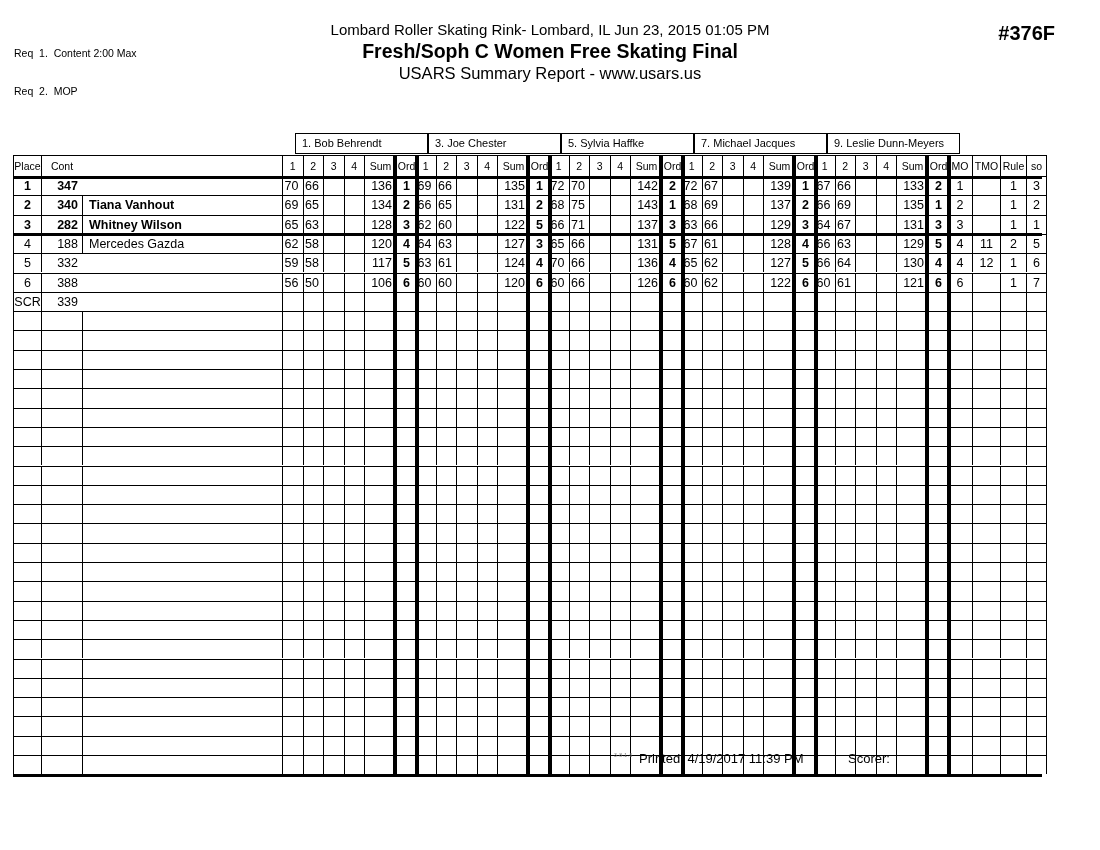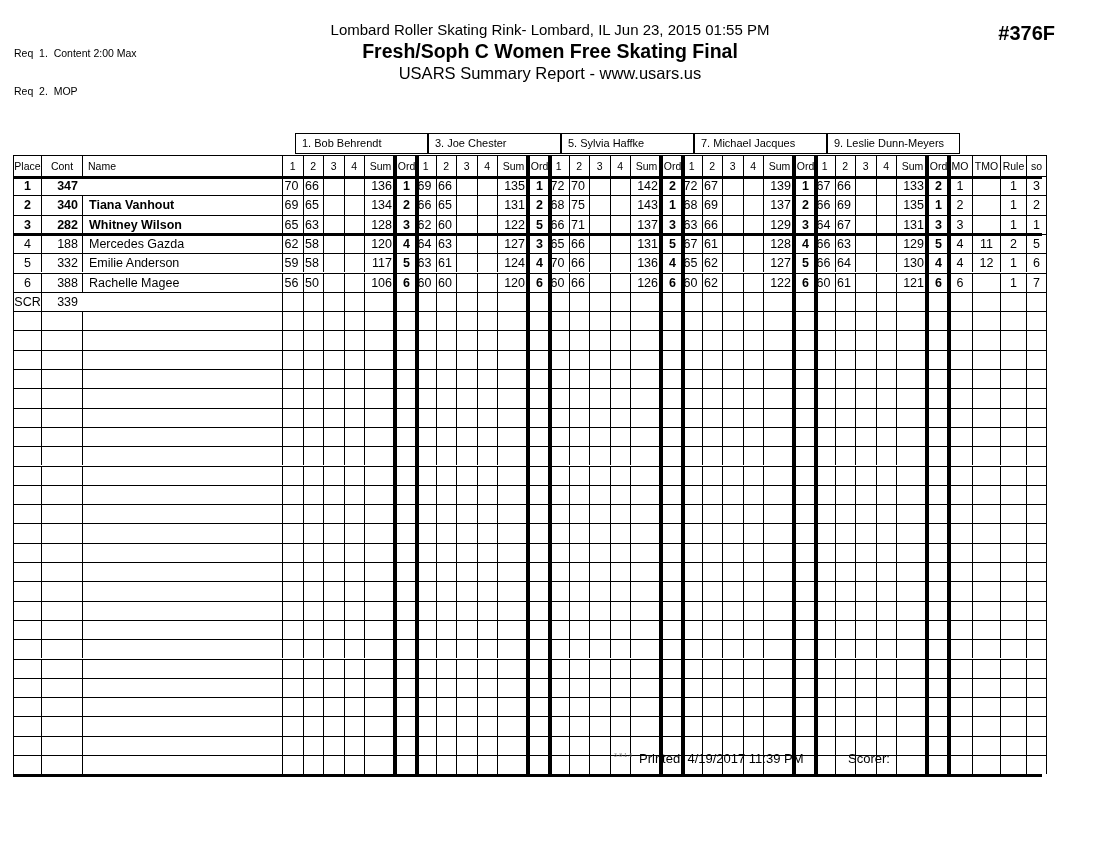--- a/index.html
+++ b/index.html
@@ -174,36 +174,35 @@
 </style>
 </head>
 <body>
 
 <div id="req-block">
   <span class="req-line">Req  1.  Content 2:00 Max</span>
   <span class="req-line">Req  2.  MOP</span>
 </div>
 
 <div id="header">
-  <div class="h-venue">Lombard Roller Skating Rink- Lombard, IL  Jun 23, 2015  01:55 PM</div>
+  <div class="h-venue">Lombard Roller Skating Rink- Lombard, IL  Jun 23, 2015  01:05 PM</div>
   <div class="h-class">Fresh/Soph C Women Free Skating Final</div>
   <div class="h-report">USARS Summary Report - www.usars.us</div>
 </div>
 <div id="event-number">#376F</div>
 
 <div id="sheet">
     <div class="cell judge-name-cell" style="left: 282px; top: 0px; width: 133px; height: 21px;">1.  Bob Behrendt</div>
     <div class="cell judge-name-cell" style="left: 415px; top: 0px; width: 133px; height: 21px;">3.  Joe  Chester</div>
     <div class="cell judge-name-cell" style="left: 548px; top: 0px; width: 133px; height: 21px;">5.  Sylvia Haffke</div>
     <div class="cell judge-name-cell" style="left: 681px; top: 0px; width: 133px; height: 21px;">7.  Michael  Jacques</div>
     <div class="cell judge-name-cell" style="left: 814px; top: 0px; width: 133px; height: 21px;">9.  Leslie Dunn-Meyers</div>
     <div class="hbar-thin" style="left: 0px; top: 22px; width: 1029px;"></div>
     <div class="cell gcell hdr" style="left: 0px; top: 22px; width: 28px; height: 21px;">Place</div>
     <div class="cell gcell hdr" style="left: 28px; top: 22px; width: 41px; height: 21px;">Cont</div>
-    <div class="cell gcell hdr left" style="left: 69px; top: 22px; width: 200px; height: 21px;">Name</div>
     <div class="cell gcell hdr" style="left: 269px; top: 22px; width: 20.5px; height: 21px;">1</div>
     <div class="cell gcell hdr" style="left: 289.5px; top: 22px; width: 20.5px; height: 21px;">2</div>
     <div class="cell gcell hdr" style="left: 310px; top: 22px; width: 20.5px; height: 21px;">3</div>
     <div class="cell gcell hdr" style="left: 330.5px; top: 22px; width: 20.5px; height: 21px;">4</div>
     <div class="cell gcell hdr" style="left: 351px; top: 22px; width: 32px; height: 21px;">Sum</div>
     <div class="cell gcell hdr ord" style="left: 383px; top: 22px; width: 20px; height: 21px;">Ord</div>
     <div class="cell gcell hdr" style="left: 402px; top: 22px; width: 20.5px; height: 21px;">1</div>
     <div class="cell gcell hdr" style="left: 422.5px; top: 22px; width: 20.5px; height: 21px;">2</div>
     <div class="cell gcell hdr" style="left: 443px; top: 22px; width: 20.5px; height: 21px;">3</div>
     <div class="cell gcell hdr" style="left: 463.5px; top: 22px; width: 20.5px; height: 21px;">4</div>
@@ -378,21 +377,20 @@
     <div class="cell gcell dcell num-r" style="left: 862.5px; top: 100.9px; width: 20.5px; height: 19.3px;"></div>
     <div class="cell gcell dcell num-r" style="left: 883px; top: 100.9px; width: 32px; height: 19.3px;">129</div>
     <div class="cell gcell dcell ord" style="left: 915px; top: 100.9px; width: 20px; height: 19.3px;">5</div>
     <div class="cell gcell dcell" style="left: 934px; top: 100.9px; width: 25px; height: 19.3px;">4</div>
     <div class="cell gcell dcell" style="left: 959px; top: 100.9px; width: 28px; height: 19.3px;">11</div>
     <div class="cell gcell dcell" style="left: 987px; top: 100.9px; width: 26px; height: 19.3px;">2</div>
     <div class="cell gcell dcell" style="left: 1013px; top: 100.9px; width: 20px; height: 19.3px;">5</div>
     <div class="hbar-thin" style="left: 0px; top: 120.2px; width: 1029px;"></div>
     <div class="cell gcell dcell" style="left: 0px; top: 120.2px; width: 28px; height: 19.3px;">5</div>
     <div class="cell gcell dcell num-r" style="left: 28px; top: 120.2px; width: 41px; height: 19.3px;">332</div>
-    <div class="cell gcell dcell name" style="left: 69px; top: 120.2px; width: 200px; height: 19.3px;">Emilie Anderson</div>
     <div class="cell gcell dcell num-r" style="left: 269px; top: 120.2px; width: 20.5px; height: 19.3px;">59</div>
     <div class="cell gcell dcell num-r" style="left: 289.5px; top: 120.2px; width: 20.5px; height: 19.3px;">58</div>
     <div class="cell gcell dcell num-r" style="left: 310px; top: 120.2px; width: 20.5px; height: 19.3px;"></div>
     <div class="cell gcell dcell num-r" style="left: 330.5px; top: 120.2px; width: 20.5px; height: 19.3px;"></div>
     <div class="cell gcell dcell num-r" style="left: 351px; top: 120.2px; width: 32px; height: 19.3px;">117</div>
     <div class="cell gcell dcell ord" style="left: 383px; top: 120.2px; width: 20px; height: 19.3px;">5</div>
     <div class="cell gcell dcell num-r" style="left: 402px; top: 120.2px; width: 20.5px; height: 19.3px;">63</div>
     <div class="cell gcell dcell num-r" style="left: 422.5px; top: 120.2px; width: 20.5px; height: 19.3px;">61</div>
     <div class="cell gcell dcell num-r" style="left: 443px; top: 120.2px; width: 20.5px; height: 19.3px;"></div>
     <div class="cell gcell dcell num-r" style="left: 463.5px; top: 120.2px; width: 20.5px; height: 19.3px;"></div>
@@ -416,21 +414,20 @@
     <div class="cell gcell dcell num-r" style="left: 862.5px; top: 120.2px; width: 20.5px; height: 19.3px;"></div>
     <div class="cell gcell dcell num-r" style="left: 883px; top: 120.2px; width: 32px; height: 19.3px;">130</div>
     <div class="cell gcell dcell ord" style="left: 915px; top: 120.2px; width: 20px; height: 19.3px;">4</div>
     <div class="cell gcell dcell" style="left: 934px; top: 120.2px; width: 25px; height: 19.3px;">4</div>
     <div class="cell gcell dcell" style="left: 959px; top: 120.2px; width: 28px; height: 19.3px;">12</div>
     <div class="cell gcell dcell" style="left: 987px; top: 120.2px; width: 26px; height: 19.3px;">1</div>
     <div class="cell gcell dcell" style="left: 1013px; top: 120.2px; width: 20px; height: 19.3px;">6</div>
     <div class="hbar-thin" style="left: 0px; top: 139.5px; width: 1029px;"></div>
     <div class="cell gcell dcell" style="left: 0px; top: 139.5px; width: 28px; height: 19.3px;">6</div>
     <div class="cell gcell dcell num-r" style="left: 28px; top: 139.5px; width: 41px; height: 19.3px;">388</div>
-    <div class="cell gcell dcell name" style="left: 69px; top: 139.5px; width: 200px; height: 19.3px;">Rachelle Magee</div>
     <div class="cell gcell dcell num-r" style="left: 269px; top: 139.5px; width: 20.5px; height: 19.3px;">56</div>
     <div class="cell gcell dcell num-r" style="left: 289.5px; top: 139.5px; width: 20.5px; height: 19.3px;">50</div>
     <div class="cell gcell dcell num-r" style="left: 310px; top: 139.5px; width: 20.5px; height: 19.3px;"></div>
     <div class="cell gcell dcell num-r" style="left: 330.5px; top: 139.5px; width: 20.5px; height: 19.3px;"></div>
     <div class="cell gcell dcell num-r" style="left: 351px; top: 139.5px; width: 32px; height: 19.3px;">106</div>
     <div class="cell gcell dcell ord" style="left: 383px; top: 139.5px; width: 20px; height: 19.3px;">6</div>
     <div class="cell gcell dcell num-r" style="left: 402px; top: 139.5px; width: 20.5px; height: 19.3px;">60</div>
     <div class="cell gcell dcell num-r" style="left: 422.5px; top: 139.5px; width: 20.5px; height: 19.3px;">60</div>
     <div class="cell gcell dcell num-r" style="left: 443px; top: 139.5px; width: 20.5px; height: 19.3px;"></div>
     <div class="cell gcell dcell num-r" style="left: 463.5px; top: 139.5px; width: 20.5px; height: 19.3px;"></div>

